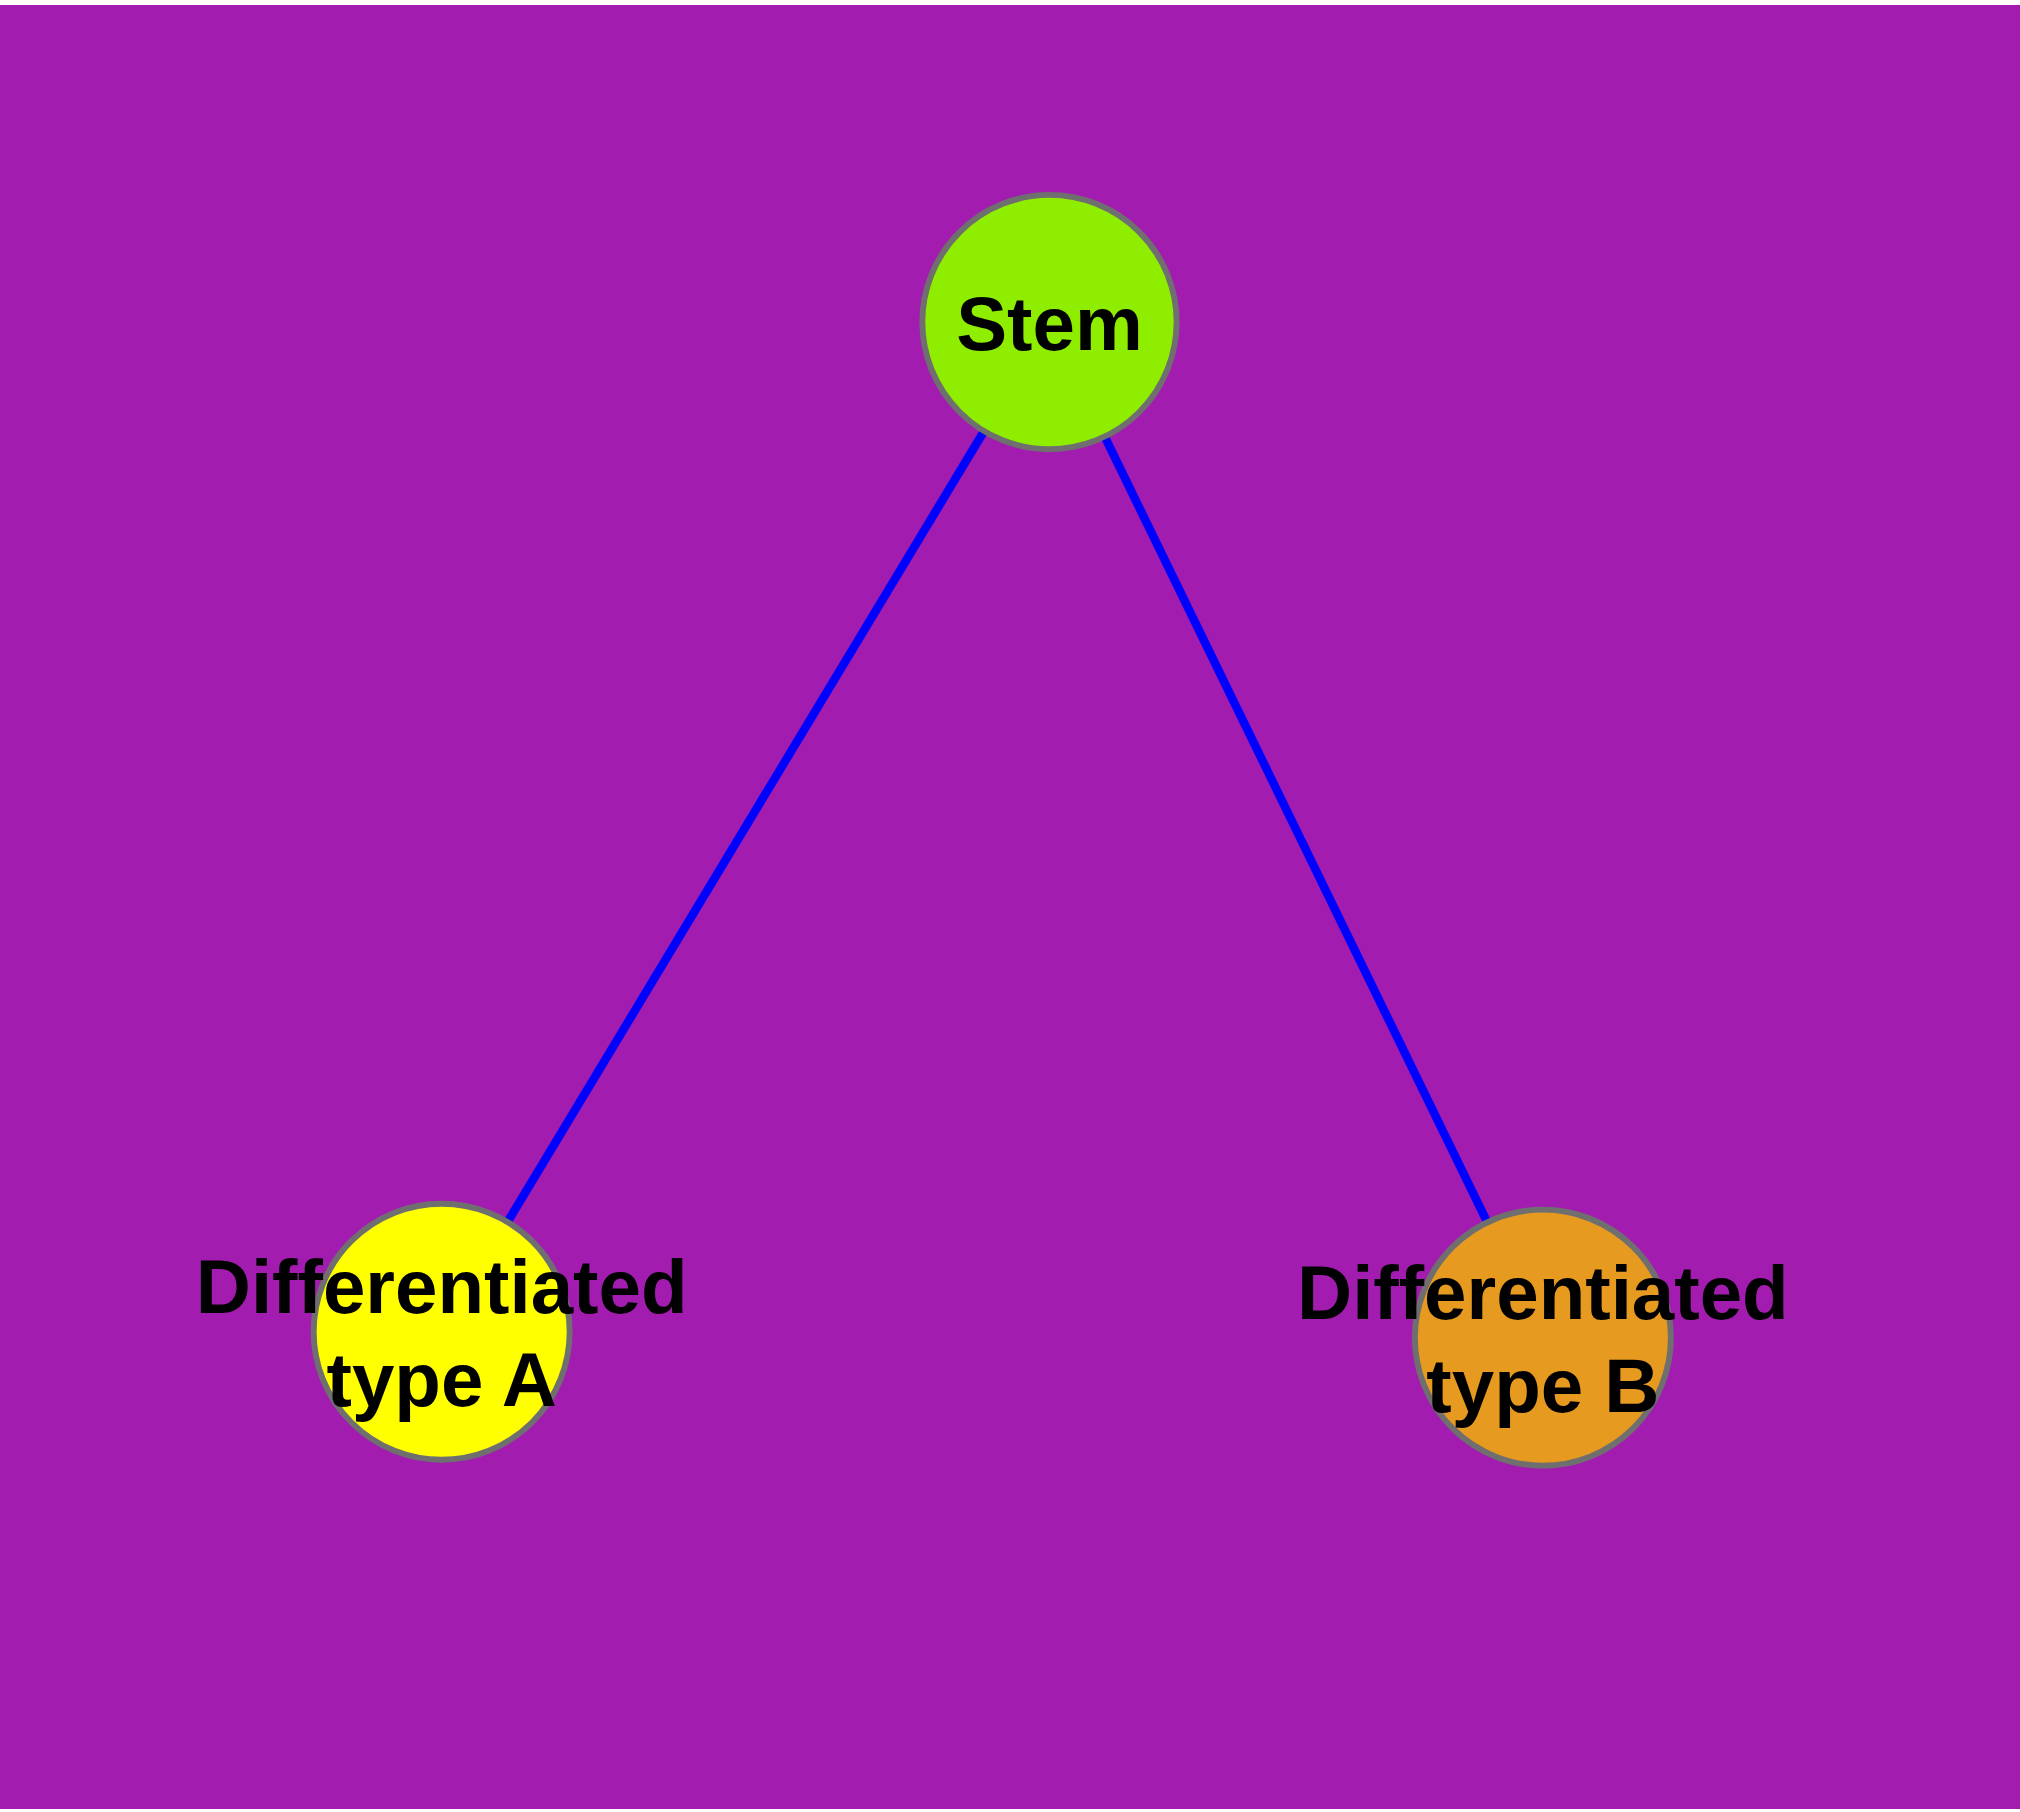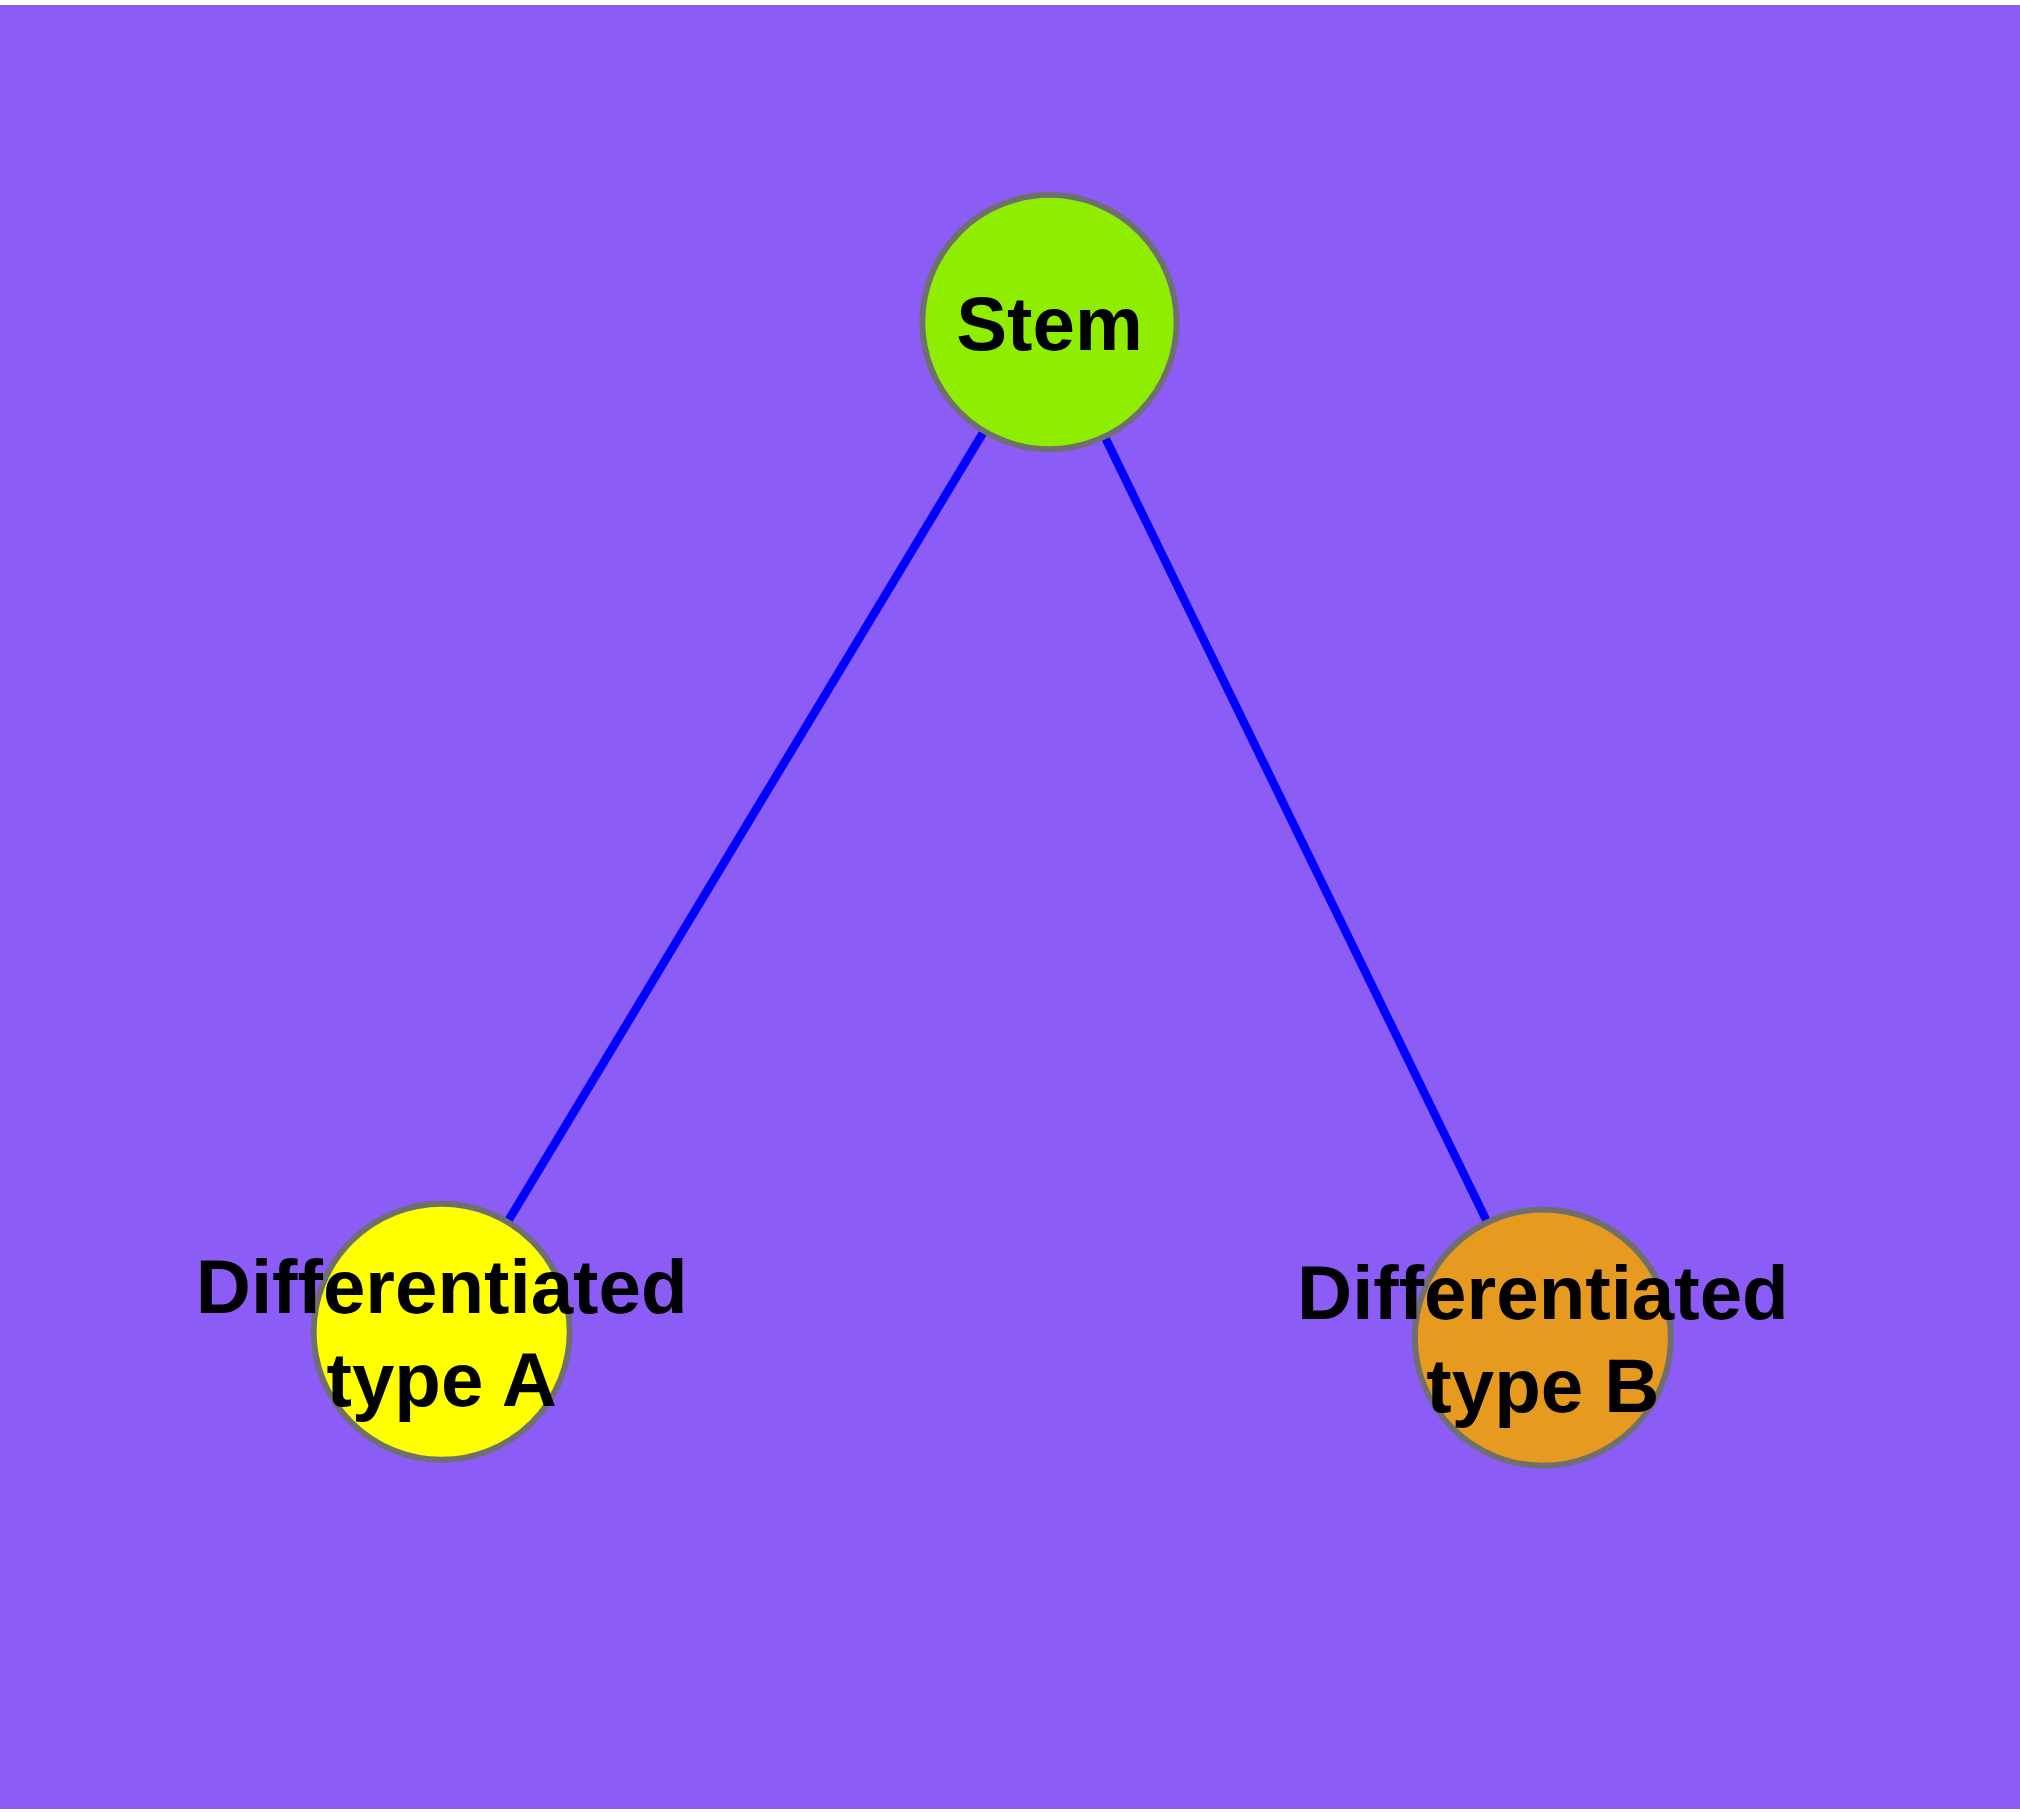--- a/index.html
+++ b/index.html
@@ -7,21 +7,21 @@
     padding: 0;
     background: #ffffff;
   }
   .canvas {
     position: relative;
     width: 2021px;
     height: 1812px;
     box-sizing: border-box;
     border-top: 5.1px solid #ffffff;
     border-bottom: 3.4px solid #ffffff;
-    background: #8b5cf6;
+    background: #a21caf;
     overflow: hidden;
     font-family: "Liberation Sans", "DejaVu Sans", sans-serif;
   }
   svg.graph {
     display: block;
     width: 100%;
     height: 100%;
   }
   svg.graph text {
     font-family: "Liberation Sans", "DejaVu Sans", sans-serif;

